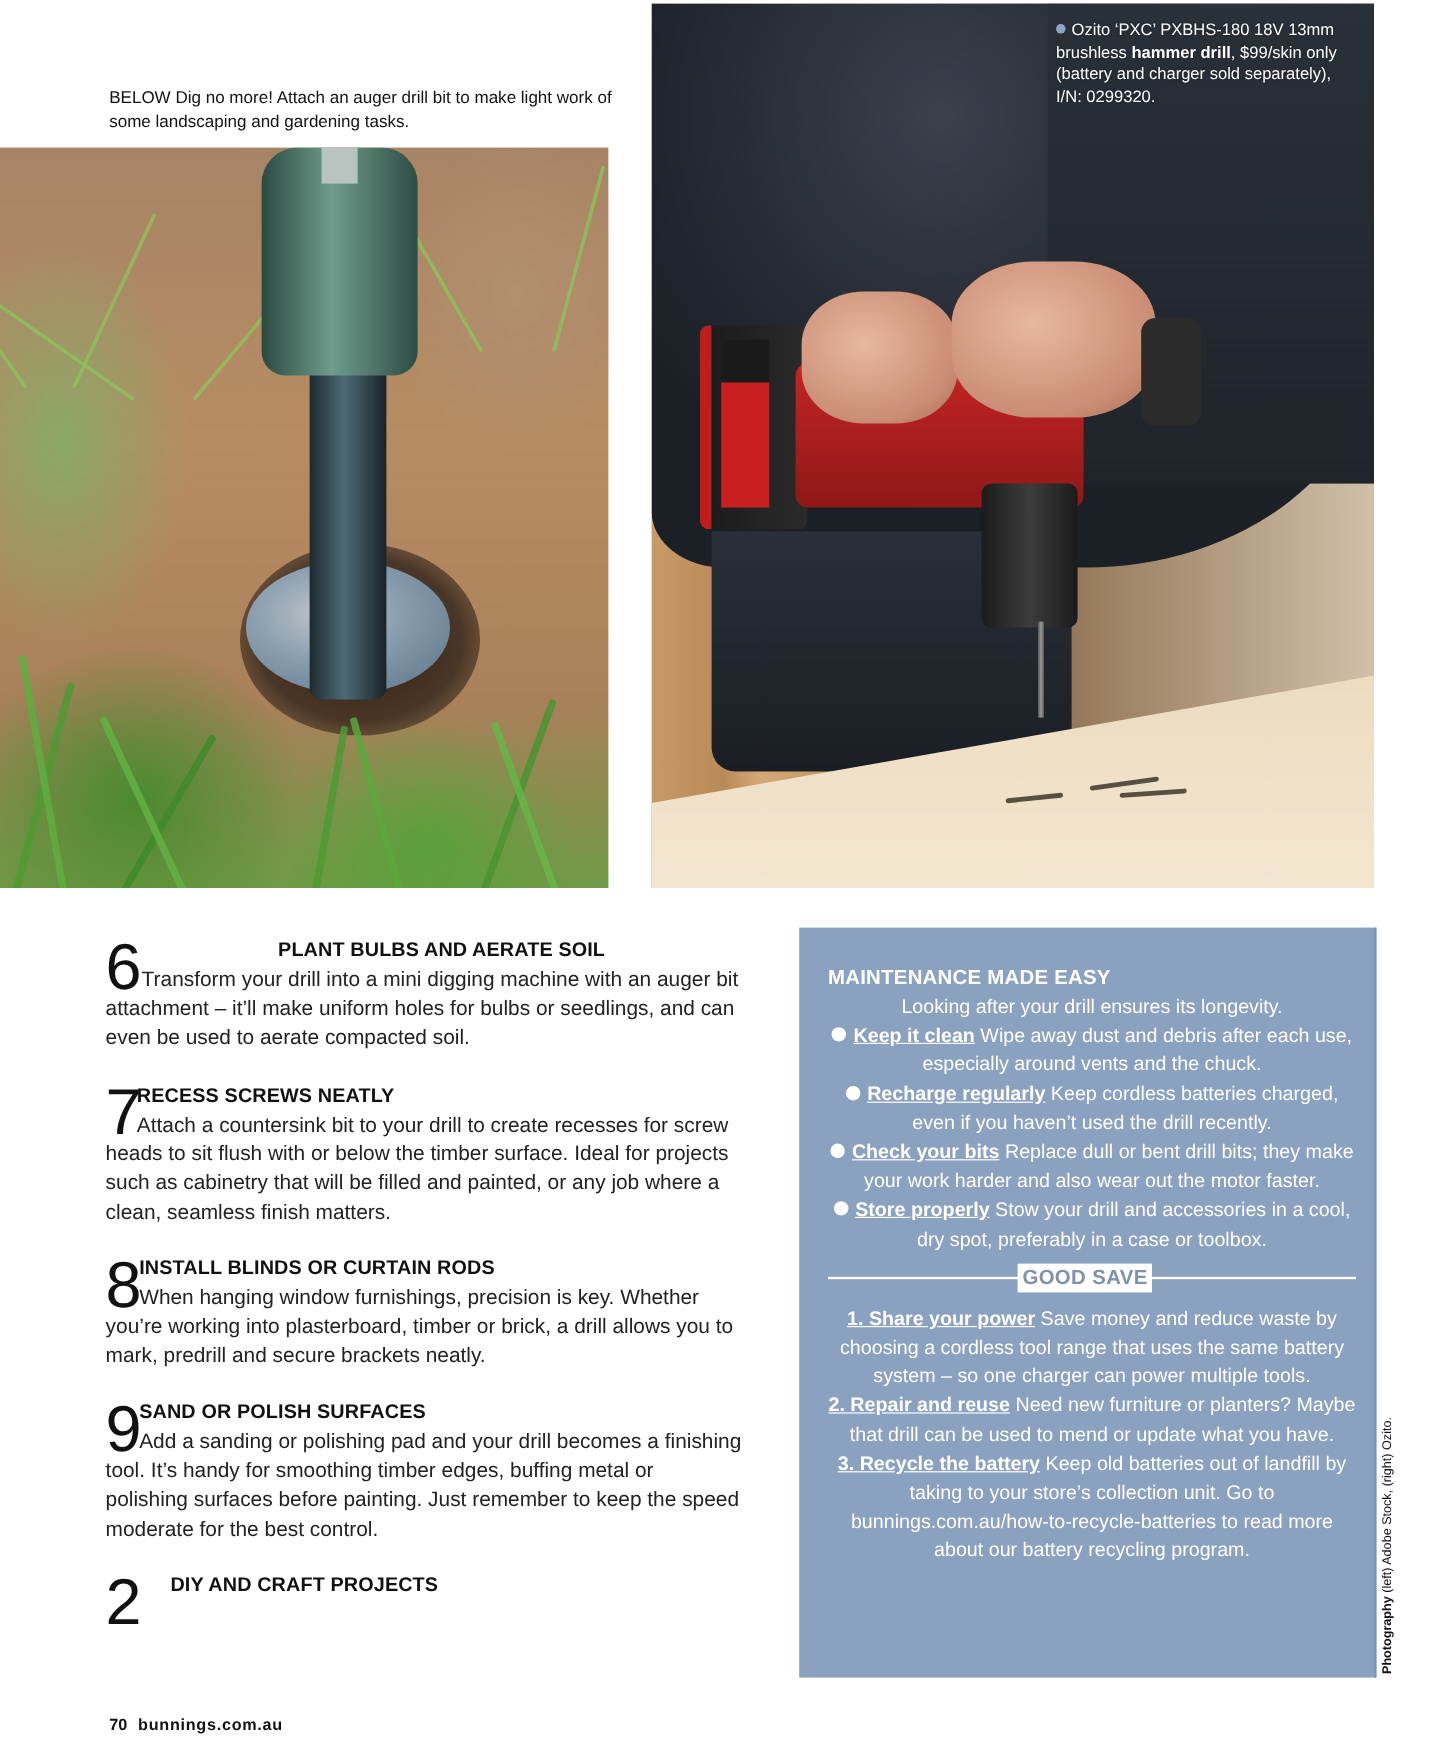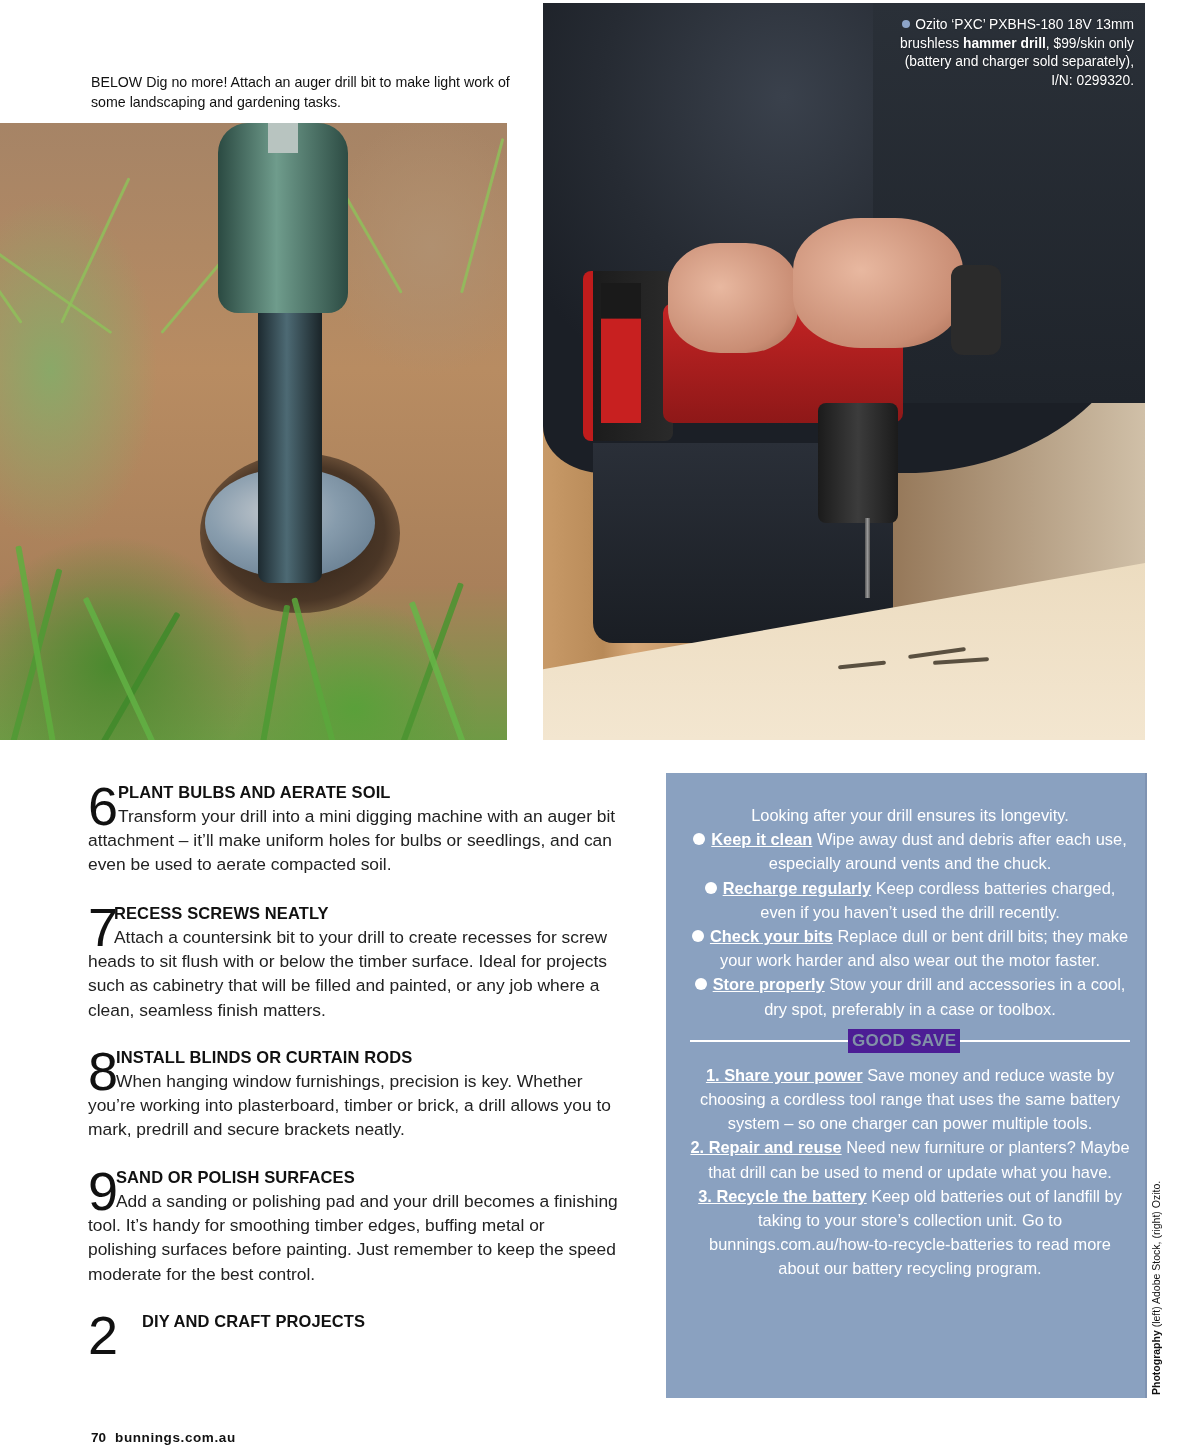--- a/index.html
+++ b/index.html
@@ -43,21 +43,21 @@
   #drill-bit { left:322px; top:515px; width:5px; height:80px; background:linear-gradient(90deg,#555,#999,#555); }
   .hand { position:absolute; background:radial-gradient(ellipse at 40% 40%, #e8b8a0 0%, #c98d74 70%, #a46a52 100%); border-radius:40%; }
   #watch { left:408px; top:262px; width:50px; height:90px; background:#2b2b2b; border-radius:12px; }
   .screw { position:absolute; height:4px; background:#5a5040; border-radius:2px; }
 
   
   #caption-left {
     left:91px; top:72px; width:420px; font-size:14.2px; line-height:20px; color:#111;
   }
   #caption-right {
-    left:880px; top:16px; width:254px; text-align:right; font-size:13.8px; line-height:18.5px; color:#ffffff;
+    left:880px; top:16px; width:254px; font-size:13.8px; line-height:18.5px; color:#ffffff;
     text-shadow:0 0 2px rgba(0,0,0,.4);
   }
   #caption-right b { font-weight:bold; }
   .dot { display:inline-block; width:8px; height:8px; border-radius:50%; vertical-align:1px; margin-right:5px; }
 
   
   .tip { position:absolute; left:88px; width:530px; }
   .tip-num { position:absolute; left:0; top:0; font-size:54px; line-height:44px; font-weight:normal; color:#111; letter-spacing:-2px; }
   .tip-title { font-size:16.5px; font-weight:bold; line-height:24px; color:#111; letter-spacing:.1px; }
   .tip-body { font-size:17.4px; line-height:24.2px; color:#222; }
@@ -69,21 +69,21 @@
     border-right:2px solid #7f93b2;
   }
   #sidebar-inner { position:absolute; left:24px; top:30px; width:440px; }
   .sb-title { font-size:17px; font-weight:bold; line-height:24px; letter-spacing:.2px; }
   .sb-text { font-size:16.4px; line-height:24.2px;text-align:center; }
   .sb-text b { font-weight:bold;text-decoration:underline; }
   .bullet { display:inline-block; width:12px; height:12px; background:#fff; border-radius:50%; margin-right:6px; vertical-align:0px; }
   .divider-row { position:relative; height:24px; margin:8px 0 10px 0; }
   .divider-line { position:absolute; left:0; right:0; top:11px; height:2px; background:#ffffff; }
   .divider-label {
-    position:absolute; left:158px; top:0; background:#4c1d95; color:#8191a8; font-weight:bold; font-size:17px;
+    position:absolute; left:158px; top:0; background:#ffffff; color:#8191a8; font-weight:bold; font-size:17px;
     padding:1px 4px; line-height:22px; letter-spacing:.3px;
   }
 
   
   #footer { left:91px; top:1430px; font-size:13.5px; font-weight:bold; color:#111; }
   #footer .pg { margin-right:9px; }
   #footer .url { letter-spacing:.6px;margin-top:20px; }
 
   
   #credit {
@@ -136,21 +136,21 @@
   <div class="screw" style="left:365px;top:648px;width:58px;transform:rotate(-8deg);"></div>
   <div class="screw" style="left:390px;top:656px;width:56px;transform:rotate(-4deg);"></div>
 </div>
 
 <div id="caption-right" class="abs">
   <span class="dot" style="background:#8da4c8;"></span><span>Ozito ‘PXC’ PXBHS-180 18V 13mm brushless </span><b>hammer drill</b><span>, $99/skin only (battery and charger sold separately), I/N: 0299320.</span>
 </div>
 
 <div class="tip" style="top:780px;">
   <div class="tip-num" style="top:4px;">6</div>
-  <div class="tip-title" style="padding-left:30px;">PLANT BULBS AND AERATE SOIL</div>
+  <div class="tip-title" style="padding-left:30px;text-align:center;">PLANT BULBS AND AERATE SOIL</div>
   <div class="tip-body" style="text-indent:30px;">Transform your drill into a mini digging machine with an auger bit attachment – it’ll make uniform holes for bulbs or seedlings, and can even be used to aerate compacted soil.</div>
 </div>
 
 <div class="tip" style="top:901px;">
   <div class="tip-num" style="top:4px;">7</div>
   <div class="tip-title" style="padding-left:26px;">RECESS SCREWS NEATLY</div>
   <div class="tip-body" style="text-indent:26px;">Attach a countersink bit to your drill to create recesses for screw heads to sit flush with or below the timber surface. Ideal for projects such as cabinetry that will be filled and painted, or any job where a clean, seamless finish matters.</div>
 </div>
 
 <div class="tip" style="top:1045px;">
@@ -165,20 +165,21 @@
   <div class="tip-body" style="text-indent:28px;">Add a sanding or polishing pad and your drill becomes a finishing tool. It’s handy for smoothing timber edges, buffing metal or polishing surfaces before painting. Just remember to keep the speed moderate for the best control.</div>
 </div>
 
 <div class="tip" style="top:1309px;">
   <div class="tip-num" style="top:4px;">2</div>
   <div class="tip-title" style="padding-left:54px;">DIY AND CRAFT PROJECTS</div>
 </div>
 
 <div id="sidebar" class="abs">
   <div id="sidebar-inner">
+    <div class="sb-title">MAINTENANCE MADE EASY</div>
     <div class="sb-text">Looking after your drill ensures its longevity.</div>
 
     <div class="sb-text">
       <span class="bullet"></span><b>Keep it clean</b> <span>Wipe away dust and debris after each use, especially around vents and the chuck.</span>
     </div>
     <div class="sb-text">
       <span class="bullet"></span><b>Recharge regularly</b> <span>Keep cordless batteries charged, even if you haven’t used the drill recently.</span>
     </div>
     <div class="sb-text">
       <span class="bullet"></span><b>Check your bits</b> <span>Replace dull or bent drill bits; they make your work harder and also wear out the motor faster.</span>

